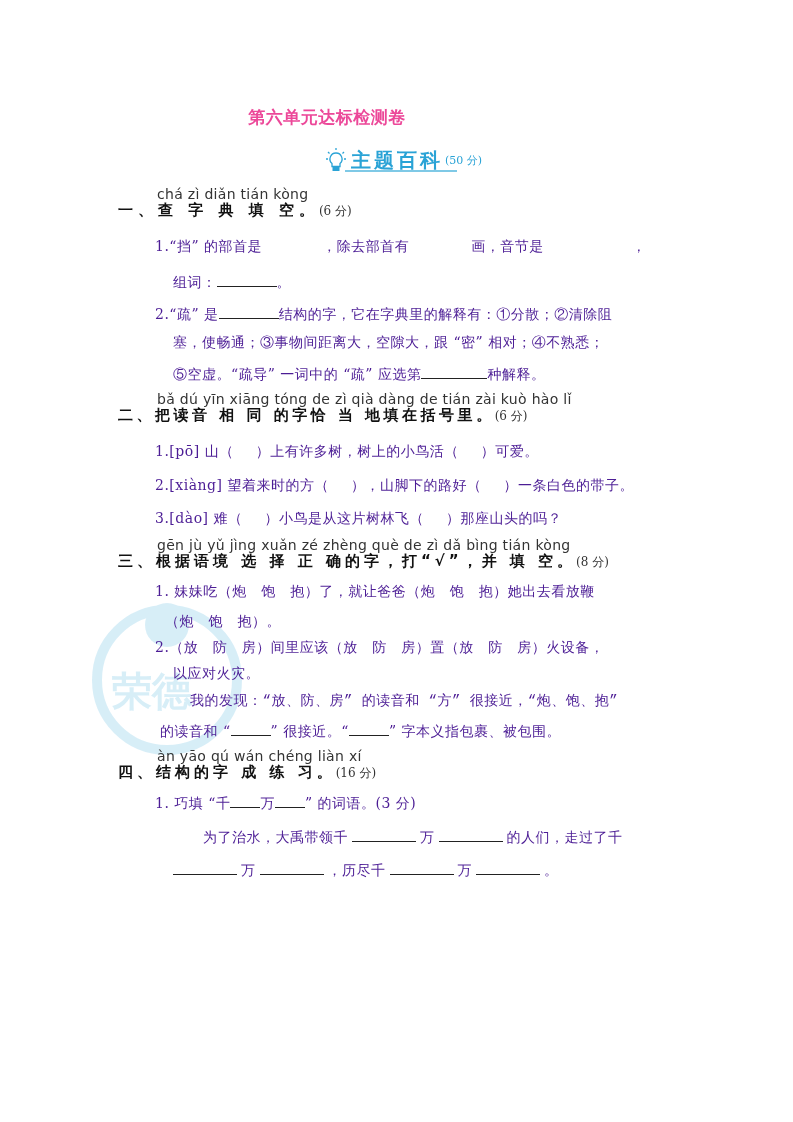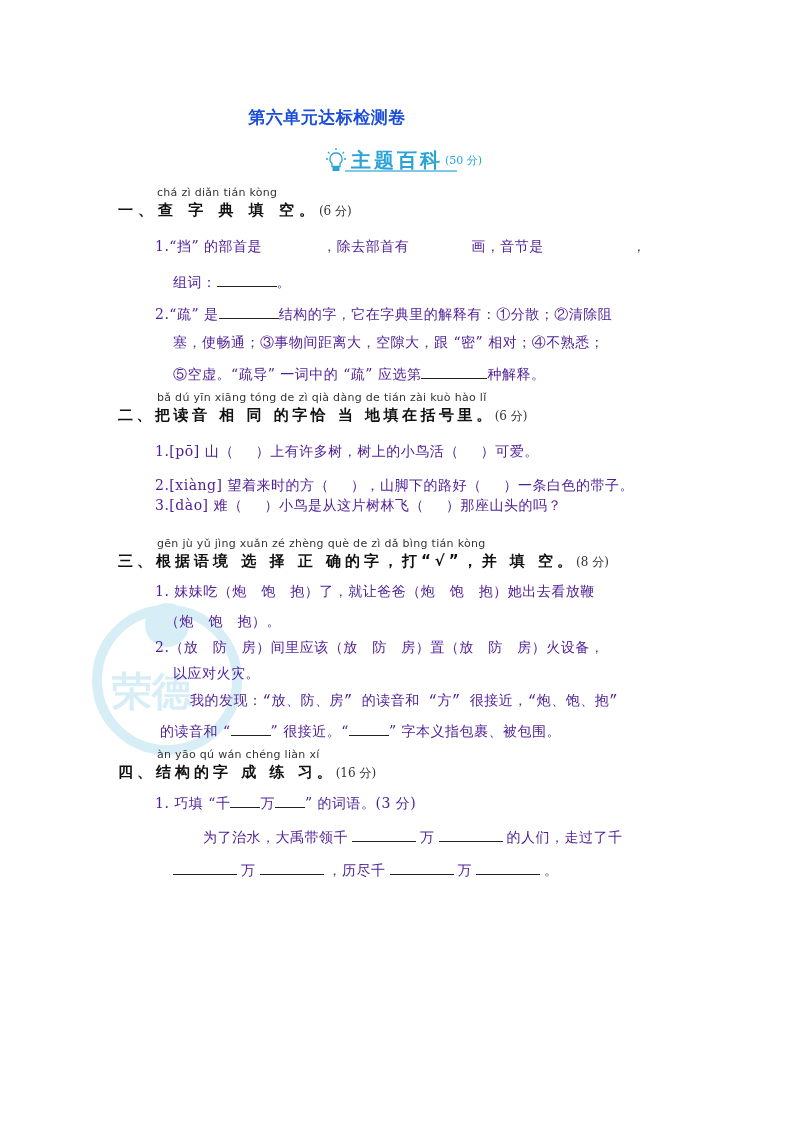--- a/index.html
+++ b/index.html
@@ -1,26 +1,26 @@
 <!DOCTYPE html>
 <html><head>
   <meta charset="utf-8">
   <style>
     html, body { margin: 0; padding: 0; background: #ffffff; }
     body { width: 793px; height: 1122px; position: relative; overflow: hidden;
       font-family: "DejaVu Serif", "Liberation Serif", serif; color: #1a1a1a; }
     .abs { position: absolute; white-space: nowrap; }
     .title { left: 0; width: 654px; top: 106px; text-align: center; font-family: "DejaVu Sans", sans-serif;
-      font-weight: bold; font-size: 17px; letter-spacing: 0.5px; color: #1d4ed8; }
+      font-weight: bold; font-size: 17px; letter-spacing: 0.5px; color: #ec4899; }
     .banner { left: 325px; top: 145px; height: 30px; display: flex; align-items: center; }
     .banner .bulb { width: 22px; height: 26px; margin-right: 4px; }
     .banner .btxt { font-family: "DejaVu Sans", sans-serif; font-weight: bold; font-size: 20px; color: #2aa3d6; letter-spacing: 3px; }
     .banner .bscore { font-size: 11px; color: #2aa3d6; margin-left: 2px; }
     .banner-line { left: 345px; top: 170px; width: 112px; height: 2px; background: #7fc9e6; }
-    .pinyin { font-family: "DejaVu Sans", sans-serif; font-size: 11px; color: #333; letter-spacing: 0.3px; }
+    .pinyin { font-family: "DejaVu Sans", sans-serif; font-size: 14px; color: #333; letter-spacing: 0.3px; }
     .heading { font-family: "DejaVu Sans", sans-serif; font-weight: bold; font-size: 15px; color: #111; letter-spacing: 5px; }
     .heading .score { font-family: "DejaVu Serif", serif; font-weight: normal; font-size: 12px; letter-spacing: 0; color: #333; margin-top: 19px; }
     .line { font-size: 14px; color: #4c1d95; letter-spacing: 0.5px; }
     .blank { display: inline-block; border-bottom: 1px solid #222; height: 14px; vertical-align: baseline; }
     .gap { display: inline-block; }
     .watermark { left: 92px; top: 585px; width: 150px; height: 180px; opacity: 0.18; }
   </style>
 </head>
 <body>
 
@@ -79,21 +79,21 @@
 </div>
 
 <div class="abs line" style="left:155px; top:443px;">
   <span>1.</span><span>[pō]</span>
   <span>山（</span><span class="gap" style="width:22px"></span><span>）上有许多树，树上的小鸟活（</span><span class="gap" style="width:22px"></span><span>）可爱。</span>
 </div>
 <div class="abs line" style="left:155px; top:477px;">
   <span>2.</span><span>[xiàng]</span>
   <span>望着来时的方（</span><span class="gap" style="width:22px"></span><span>），山脚下的路好（</span><span class="gap" style="width:22px"></span><span>）一条白色的带子。</span>
 </div>
-<div class="abs line" style="left:155px; top:497px;text-align:right;">
+<div class="abs line" style="left:155px; top:510px;text-align:right;">
   <span>3.</span><span>[dào]</span>
   <span>难（</span><span class="gap" style="width:22px"></span><span>）小鸟是从这片树林飞（</span><span class="gap" style="width:22px"></span><span>）那座山头的吗？</span>
 </div>
 
 <div class="abs pinyin" style="left:157px; top:537px;">gēn  jù  yǔ  jìng xuǎn  zé  zhèng què  de   zì        dǎ                       bìng tián kòng</div>
 <div class="abs heading" style="left:118px; top:552px; letter-spacing:4px;">
   <span>三、</span><span>根据语境 选 择  正  确的字，打</span><span>“√”，</span><span>并 填 空</span><span>。</span><span class="score">(8 分)</span>
 </div>
 
 <div class="abs line" style="left:155px; top:583px;">1. 妹妹吃（炮　饱　抱）了，就让爸爸（炮　饱　抱）她出去看放鞭</div>

